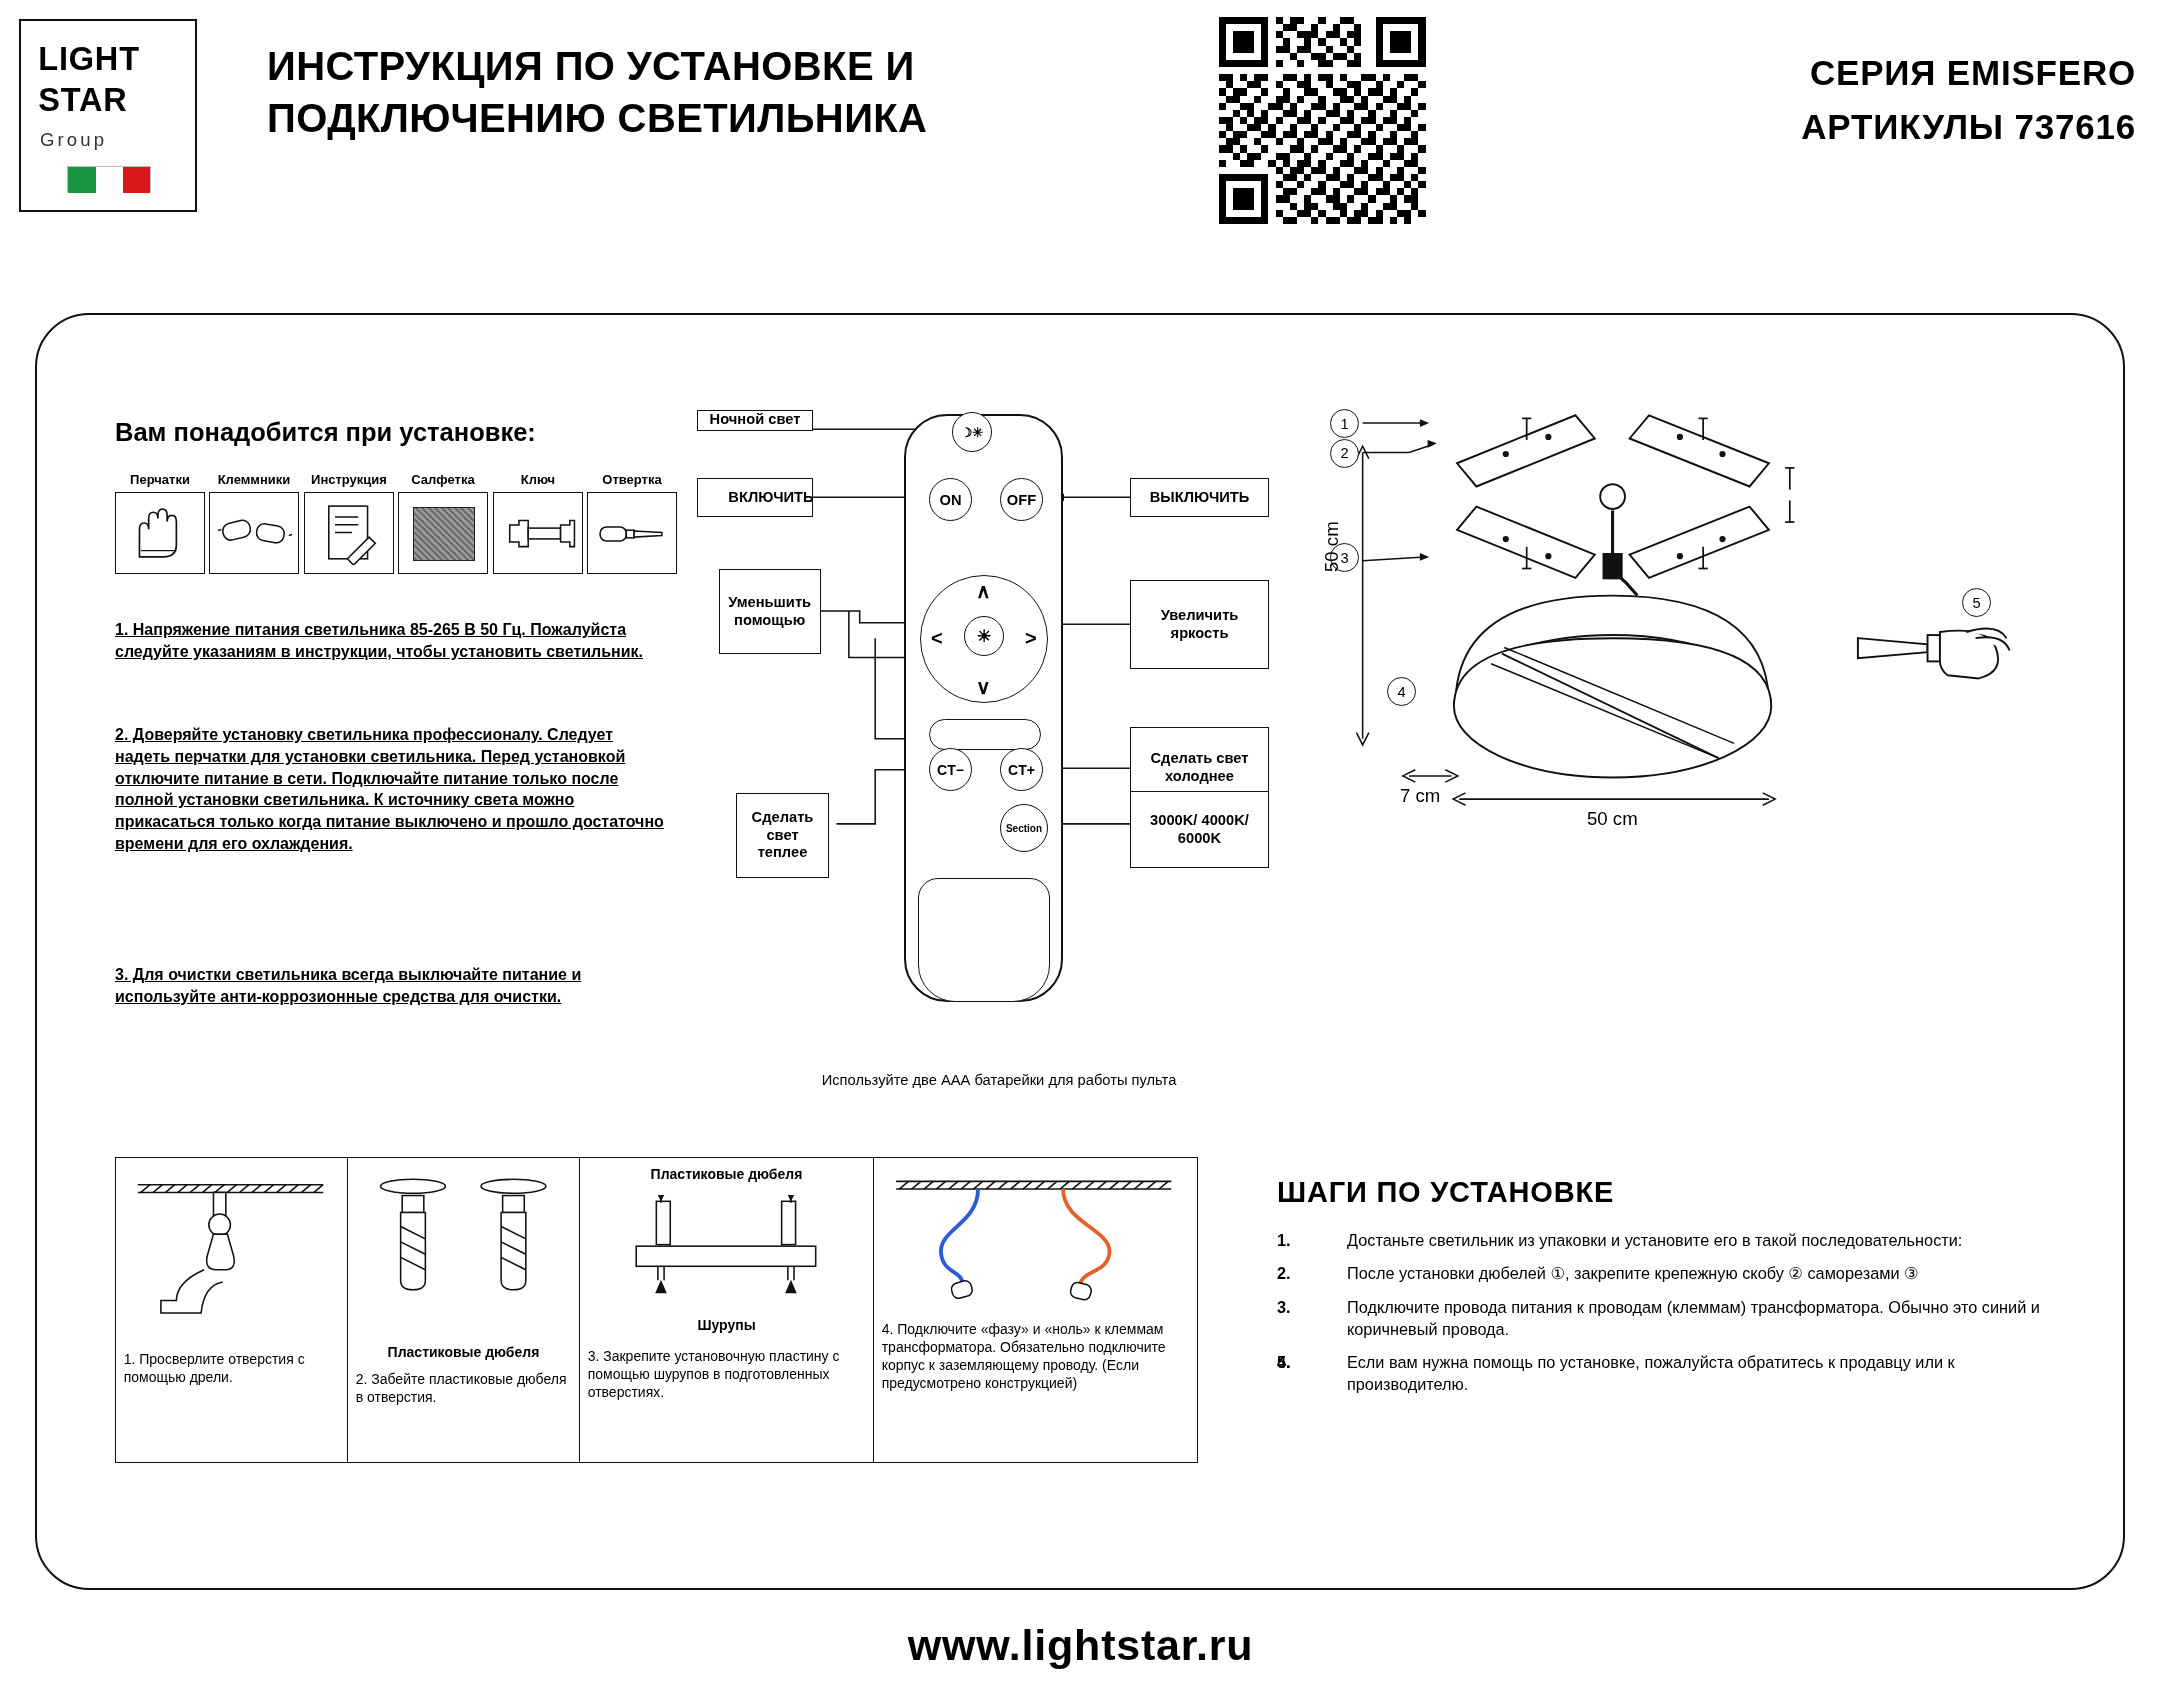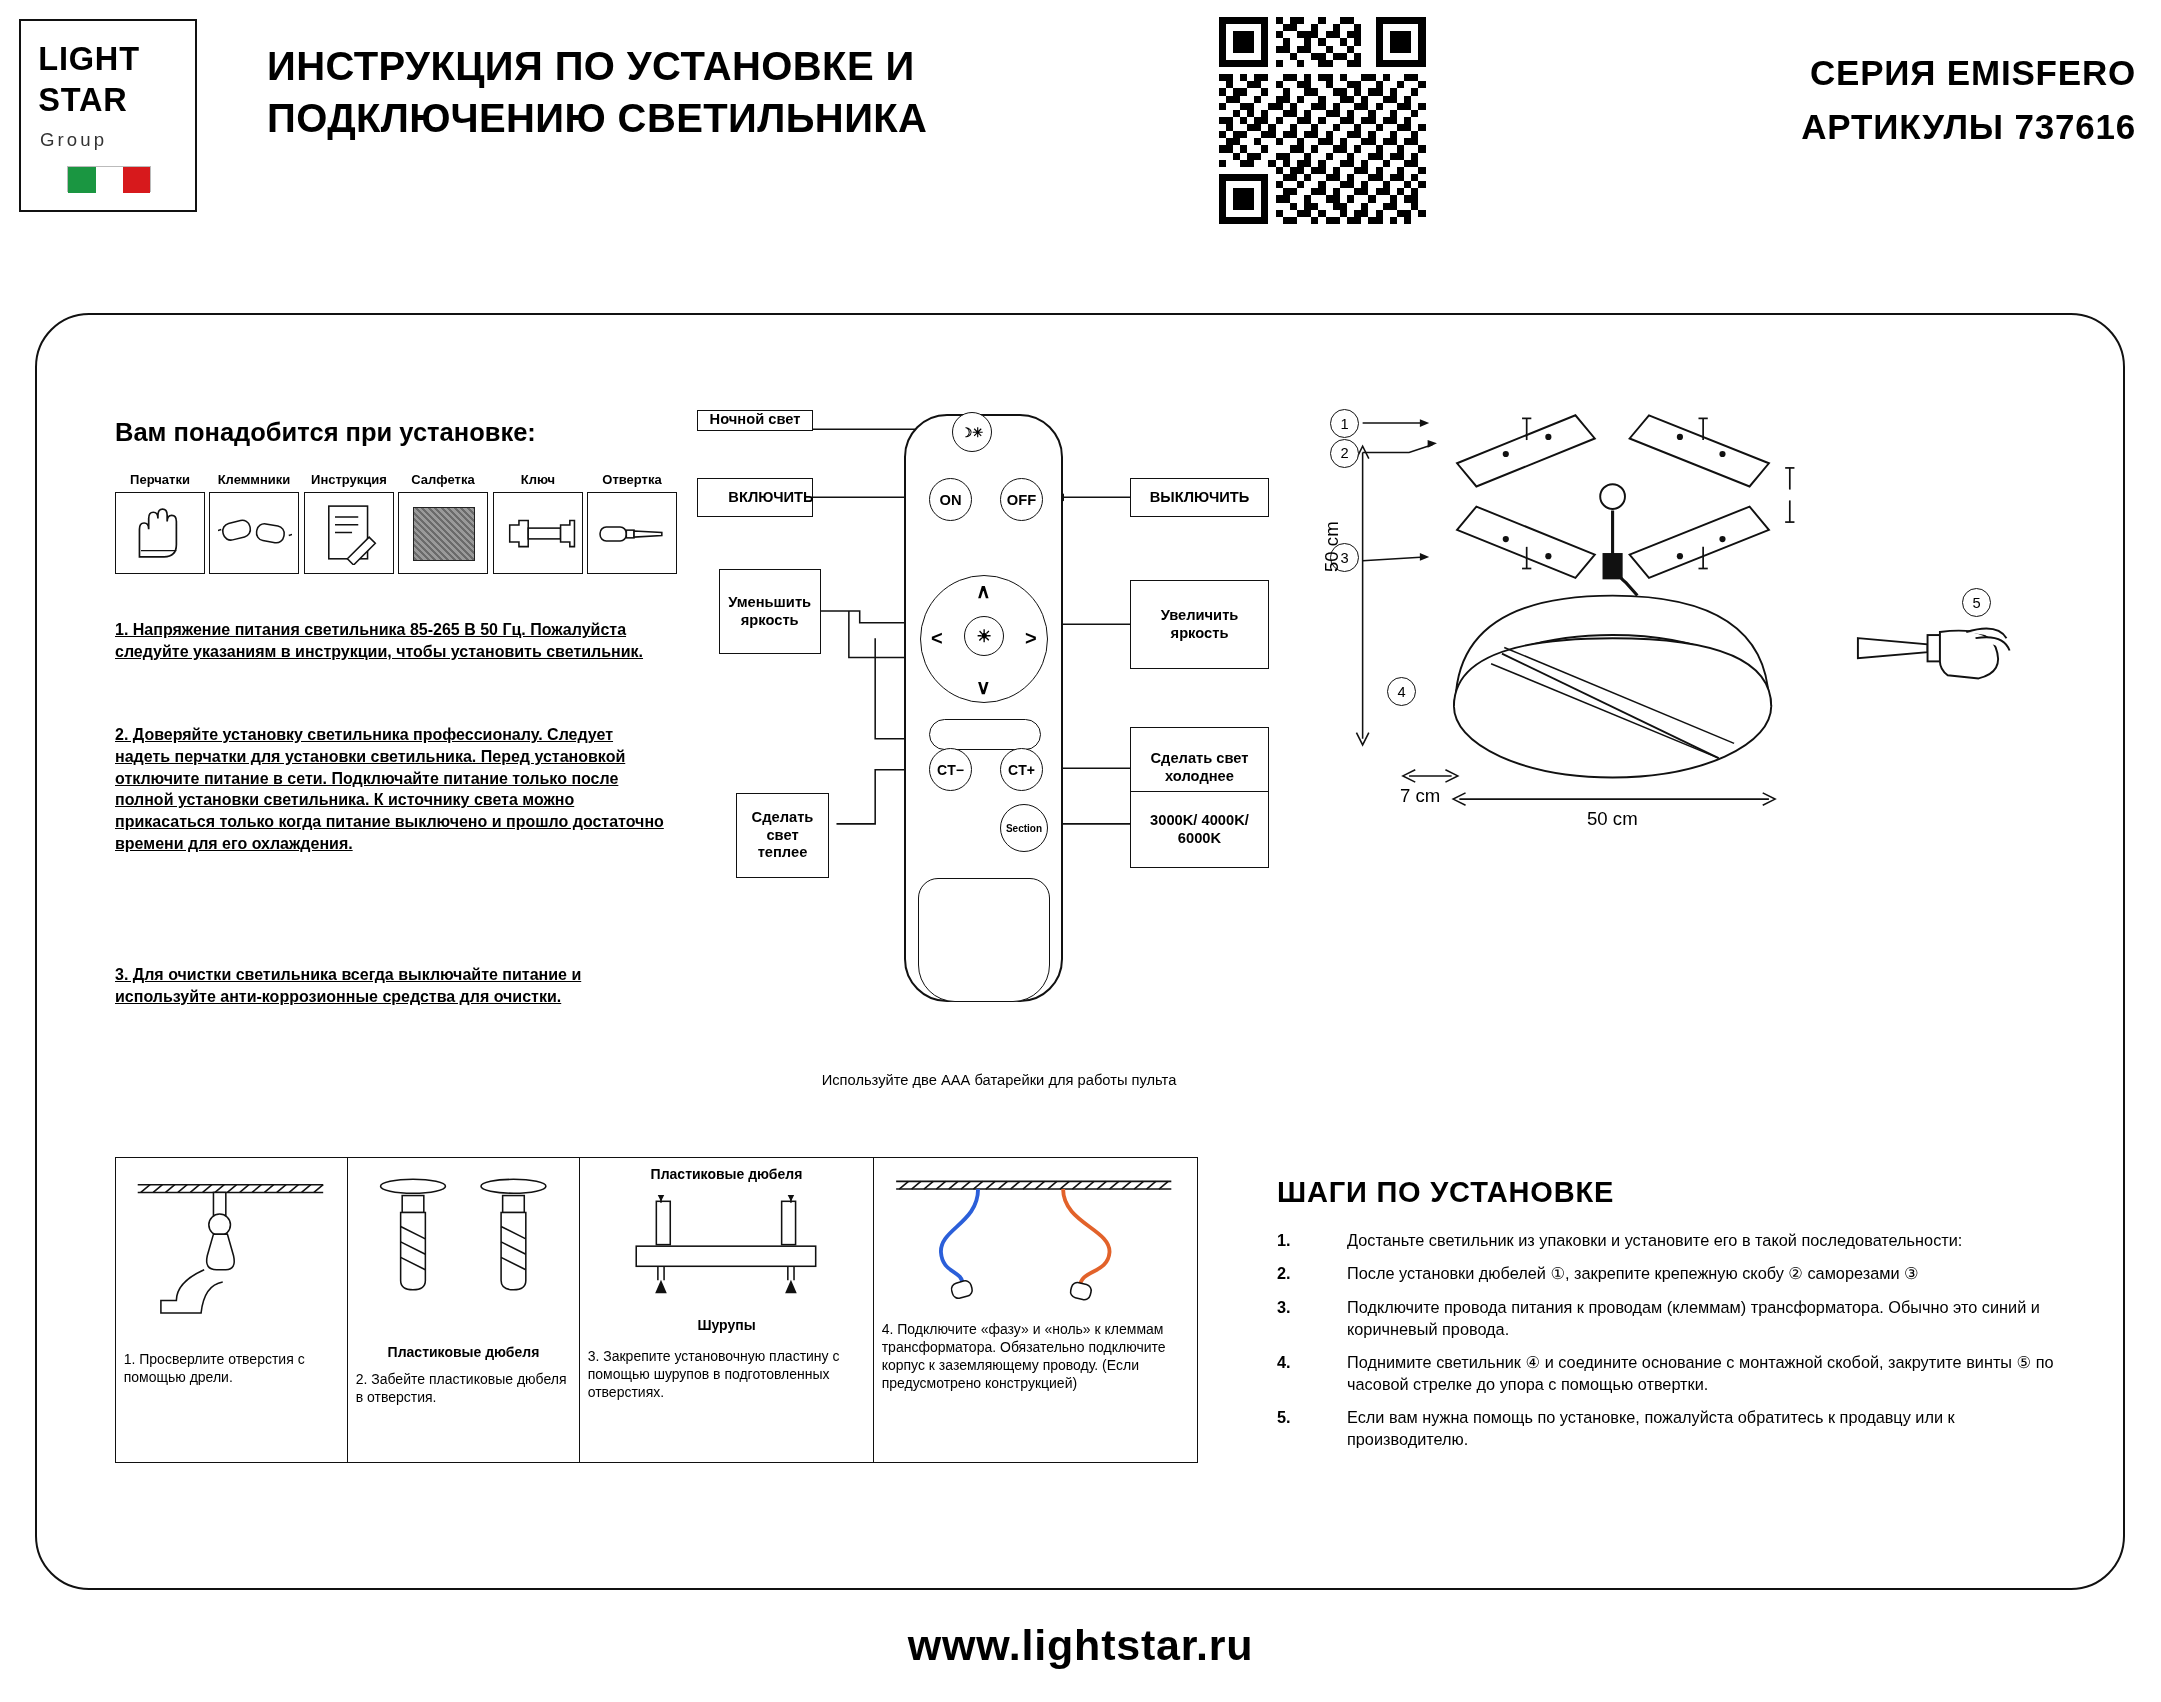--- a/index.html
+++ b/index.html
@@ -469,21 +469,21 @@
       <polygon points="462,118 474,113 474,123"></polygon>
       <polygon points="470,282 458,277 458,287"></polygon>
       <polygon points="470,468 458,463 458,473"></polygon>
       <polygon points="465,540 453,535 453,545"></polygon>
       <polygon points="305,470 317,465 317,475"></polygon>
     </g>
   </svg>
 
   <div class="callout" style="left:0;top:3.9px;width:116px;height:21px;">Ночной свет</div>
   <div class="callout" style="left:0;top:72px;width:116px;height:39px;padding-left:35px;">ВКЛЮЧИТЬ</div>
-  <div class="callout" style="left:21.7px;top:163px;width:102px;height:85px;">Уменьшить яркость</div>
+  <div class="callout" style="left:21.7px;top:163px;width:102px;height:85px;">Уменьшить помощью</div>
   <div class="callout" style="left:39px;top:387px;width:93px;height:85px;">Сделать свет теплее</div>
 
   <div class="callout" style="left:433px;top:72px;width:139px;height:39px;">ВЫКЛЮЧИТЬ</div>
   <div class="callout" style="left:433px;top:174px;width:139px;height:89px;">Увеличить яркость</div>
   <div class="callout" style="left:433px;top:321px;width:139px;height:81px;">Сделать свет холоднее</div>
   <div class="callout" style="left:433px;top:385px;width:139px;height:77px;">3000K/ 4000K/ 6000K</div>
 
   <div id="remote-body"></div>
   <div id="remote-inner-bottom"></div>
 
@@ -695,21 +695,20 @@
   <div class="ist">
     <span class="num">2.</span>
     <span>После установки дюбелей ①,  закрепите крепежную скобу ②  саморезами ③</span>
   </div>
   <div class="ist">
     <span class="num">3.</span>
     <span>Подключите провода питания к проводам (клеммам) трансформатора. Обычно это синий и коричневый провода.</span>
   </div>
   <div class="ist">
     <span class="num">4.</span>
-    <span>Поднимите светильник ④ и соедините основание с монтажной скобой, закрутите винты ⑤ по часовой стрелке до упора с помощью отвертки.</span>
   </div>
   <div class="ist">
     <span class="num">5.</span>
     <span>Если вам нужна помощь по установке, пожалуйста обратитесь к продавцу или к производителю.</span>
   </div>
 </div>
 
 <div id="footer">www.lightstar.ru</div>
 
 

